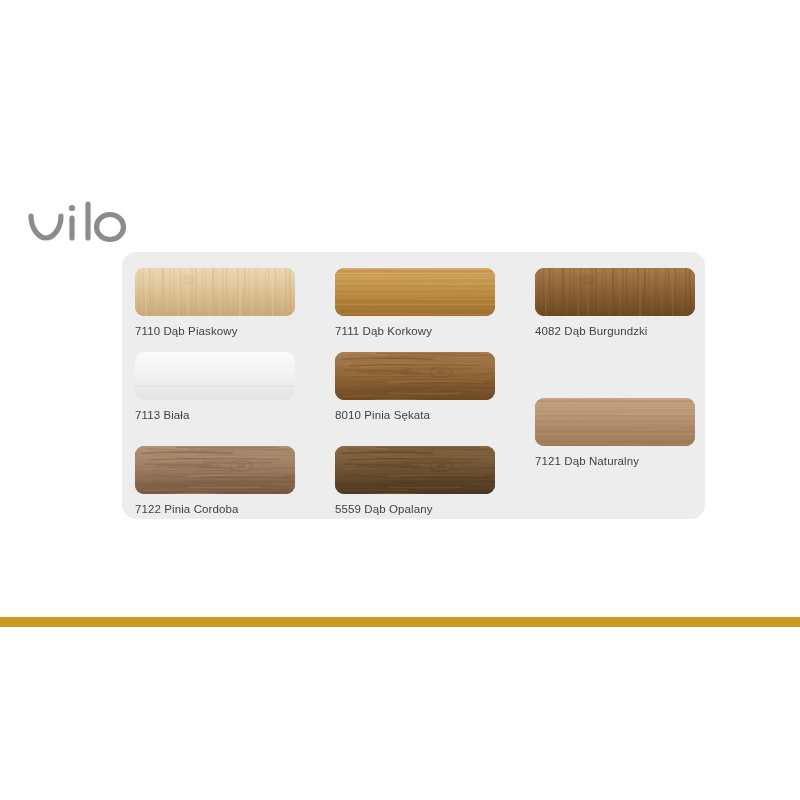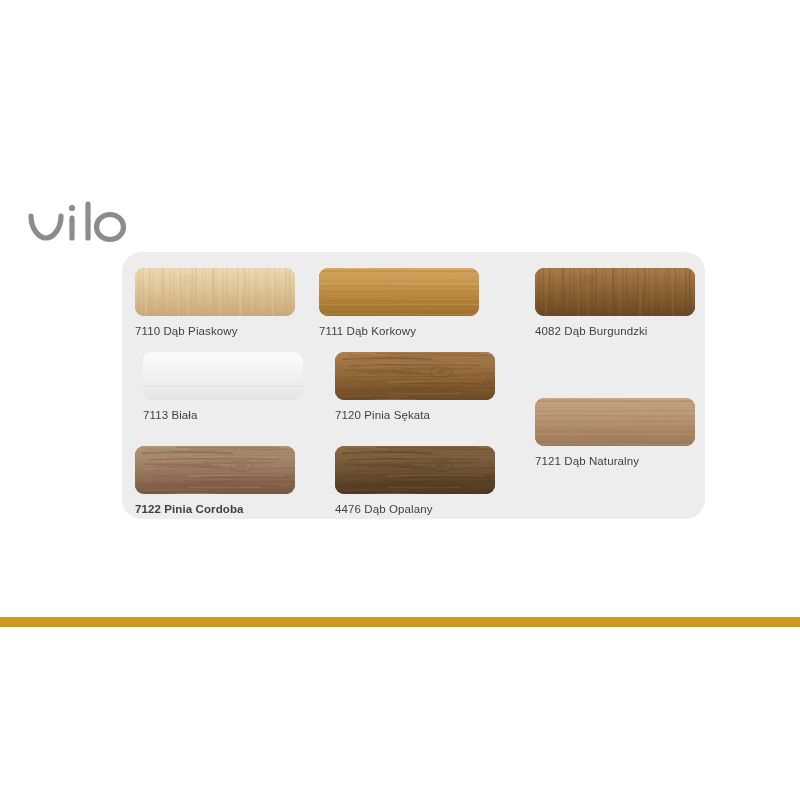--- a/index.html
+++ b/index.html
@@ -94,21 +94,21 @@
 
       <path d="M62 8 L62 42"></path>
 
       <ellipse cx="84" cy="31" rx="13.5" ry="12.5"></ellipse>
     </g>
 
     <circle cx="46" cy="12" r="3.1" fill="#8c8c8c"></circle>
   </svg>
 </div>
 
-<div id="swatch-panel" style="background: rgb(237, 237, 237); border-radius: 20px;">
+<div id="swatch-panel" style="background: rgb(237, 237, 237); border-radius: 14px;">
   <div id="swatch-grid">
       <div class="swatch-cell" style="left: 13px; top: 16px;">
         <div class="swatch-chip" style="background-color: rgb(221, 194, 149);">
           <svg class="grain" viewBox="0 0 160 48" preserveAspectRatio="none">
             <defs>
               <linearGradient id="lgg0" x1="0" y1="0" x2="0" y2="1">
                 <stop offset="0%" stop-color="#ecd9b4"></stop>
                 <stop offset="50%" stop-color="#ddc295"></stop>
                 <stop offset="100%" stop-color="#c9a877"></stop>
               </linearGradient>
@@ -159,21 +159,21 @@
             <path d="M148.6 0 C151.1 16,146.6 32,148.6 48" stroke="#ecd9b4" stroke-width="0.60" fill="none" opacity="0.21"></path>
             <path d="M150.9 0 C150.9 16,150.9 32,150.9 48" stroke="#c9a877" stroke-width="1.92" fill="none" opacity="0.28"></path>
             <path d="M155.2 0 C152.7 16,157.2 32,155.2 48" stroke="#c9a877" stroke-width="1.70" fill="none" opacity="0.35"></path>
             <path d="M157.5 0 C158.0 16,157.1 32,157.5 48" stroke="#ecd9b4" stroke-width="1.48" fill="none" opacity="0.10"></path>
             <ellipse cx="52" cy="12" rx="7" ry="4" fill="none" stroke="#c9a877" stroke-width="0.9" opacity="0.30"></ellipse>
             <ellipse cx="52" cy="12" rx="3.4" ry="1.9" fill="none" stroke="#c9a877" stroke-width="0.9" opacity="0.34"></ellipse>
           </svg>
         </div>
         <div class="swatch-label">7110 Dąb Piaskowy</div>
       </div>
-      <div class="swatch-cell" style="left: 197px; top: 16px;">
+      <div class="swatch-cell" style="left: 213px; top: 16px;">
         <div class="swatch-chip" style="background-color: rgb(192, 143, 68);">
           <svg class="grain" viewBox="0 0 160 48" preserveAspectRatio="none">
             <defs>
               <linearGradient id="lgg1" x1="0" y1="0" x2="0" y2="1">
                 <stop offset="0%" stop-color="#d9ad68"></stop>
                 <stop offset="50%" stop-color="#c08f44"></stop>
                 <stop offset="100%" stop-color="#9d6f2e"></stop>
               </linearGradient>
             </defs>
             <rect width="160" height="48" fill="url(#lgg1)"></rect>
@@ -267,21 +267,21 @@
             <path d="M148.6 0 C151.1 16,146.6 32,148.6 48" stroke="#a87c4a" stroke-width="0.60" fill="none" opacity="0.21"></path>
             <path d="M150.9 0 C150.9 16,150.9 32,150.9 48" stroke="#6b4723" stroke-width="1.92" fill="none" opacity="0.28"></path>
             <path d="M155.2 0 C152.7 16,157.2 32,155.2 48" stroke="#6b4723" stroke-width="1.70" fill="none" opacity="0.35"></path>
             <path d="M157.5 0 C158.0 16,157.1 32,157.5 48" stroke="#a87c4a" stroke-width="1.48" fill="none" opacity="0.10"></path>
             <ellipse cx="52" cy="12" rx="7" ry="4" fill="none" stroke="#6b4723" stroke-width="0.9" opacity="0.30"></ellipse>
             <ellipse cx="52" cy="12" rx="3.4" ry="1.9" fill="none" stroke="#6b4723" stroke-width="0.9" opacity="0.34"></ellipse>
           </svg>
         </div>
         <div class="swatch-label">4082 Dąb Burgundzki</div>
       </div>
-      <div class="swatch-cell" style="left: 13px; top: 100px; margin-left: 8px;">
+      <div class="swatch-cell" style="left: 13px; top: 100px;">
         <div class="swatch-chip" style="background-color: rgb(242, 242, 242);">
           <svg class="grain" viewBox="0 0 160 48" preserveAspectRatio="none">
             <defs>
               <linearGradient id="lgg3" x1="0" y1="0" x2="0" y2="1">
                 <stop offset="0%" stop-color="#fbfbfb"></stop>
                 <stop offset="45%" stop-color="#f2f2f2"></stop>
                 <stop offset="100%" stop-color="#e4e4e4"></stop>
               </linearGradient>
             </defs>
             <rect width="160" height="48" fill="url(#lgg3)"></rect>
@@ -352,21 +352,21 @@
             <path d="M8 44.4 q32 -1 64 0" stroke="#ab8052" stroke-width="0.85" fill="none" opacity="0.36"></path>
             <path d="M49 45.8 q58.5 3 117 0" stroke="#6d4a25" stroke-width="1.45" fill="none" opacity="0.20"></path>
             <path d="M20 46.0 q30 -2 60 0" stroke="#6d4a25" stroke-width="0.55" fill="none" opacity="0.40"></path>
             <path d="M61 47.4 q56.5 2 113 0" stroke="#6d4a25" stroke-width="1.15" fill="none" opacity="0.24"></path>
             <path d="M32 48.8 q28 -3 56 0" stroke="#ab8052" stroke-width="1.75" fill="none" opacity="0.44"></path>
             <path d="M3 49.0 q54.5 1 109 0" stroke="#6d4a25" stroke-width="0.85" fill="none" opacity="0.28"></path>
             <ellipse cx="106" cy="20" rx="11" ry="5.5" fill="none" stroke="#6d4a25" stroke-width="1.1" opacity="0.33"></ellipse>
             <ellipse cx="106" cy="20" rx="5" ry="2.4" fill="#6d4a25" opacity="0.22"></ellipse>
           </svg>
         </div>
-        <div class="swatch-label">7120 Pinia Sękata</div>
+        <div class="swatch-label">8010 Pinia Sękata</div>
       </div>
       <div class="swatch-cell" style="left: 413px; top: 100px; margin-top: 46px;">
         <div class="swatch-chip" style="background-color: rgb(181, 145, 112);">
           <svg class="grain" viewBox="0 0 160 48" preserveAspectRatio="none">
             <defs>
               <linearGradient id="lgg5" x1="0" y1="0" x2="0" y2="1">
                 <stop offset="0%" stop-color="#c9a886"></stop>
                 <stop offset="50%" stop-color="#b59170"></stop>
                 <stop offset="100%" stop-color="#9b7855"></stop>
               </linearGradient>
@@ -399,21 +399,21 @@
             <path d="M0 40.8 C50 41.7,110 40.1,160 40.8" stroke="#c9a886" stroke-width="0.50" fill="none" opacity="0.10"></path>
             <path d="M0 43.4 C50 44.8,110 42.4,160 43.4" stroke="#9b7855" stroke-width="1.60" fill="none" opacity="0.35"></path>
             <path d="M0 44.8 C50 46.6,110 43.4,160 44.8" stroke="#9b7855" stroke-width="1.38" fill="none" opacity="0.31"></path>
             <path d="M0 46.2 C50 44.4,110 47.6,160 46.2" stroke="#c9a886" stroke-width="1.16" fill="none" opacity="0.28"></path>
             <path d="M0 47.6 C50 46.3,110 48.6,160 47.6" stroke="#9b7855" stroke-width="0.94" fill="none" opacity="0.24"></path>
             <path d="M0 50.2 C50 49.3,110 50.9,160 50.2" stroke="#9b7855" stroke-width="0.72" fill="none" opacity="0.21"></path>
           </svg>
         </div>
         <div class="swatch-label">7121 Dąb Naturalny</div>
       </div>
-      <div class="swatch-cell" style="left: 13px; top: 194px; font-weight: bold;">
+      <div class="swatch-cell" style="left: 13px; top: 194px;">
         <div class="swatch-chip" style="background-color: rgb(154, 122, 95);">
           <svg class="grain" viewBox="0 0 160 48" preserveAspectRatio="none">
             <defs>
               <linearGradient id="lgg6" x1="0" y1="0" x2="0" y2="1">
                 <stop offset="0%" stop-color="#b19477"></stop>
                 <stop offset="50%" stop-color="#9a7a5f"></stop>
                 <stop offset="100%" stop-color="#77573f"></stop>
               </linearGradient>
             </defs>
             <rect width="160" height="48" fill="url(#lgg6)"></rect>
@@ -539,18 +539,18 @@
             <path d="M8 44.4 q32 -1 64 0" stroke="#8a6a46" stroke-width="0.85" fill="none" opacity="0.36"></path>
             <path d="M49 45.8 q58.5 3 117 0" stroke="#4e3820" stroke-width="1.45" fill="none" opacity="0.20"></path>
             <path d="M20 46.0 q30 -2 60 0" stroke="#4e3820" stroke-width="0.55" fill="none" opacity="0.40"></path>
             <path d="M61 47.4 q56.5 2 113 0" stroke="#4e3820" stroke-width="1.15" fill="none" opacity="0.24"></path>
             <path d="M32 48.8 q28 -3 56 0" stroke="#8a6a46" stroke-width="1.75" fill="none" opacity="0.44"></path>
             <path d="M3 49.0 q54.5 1 109 0" stroke="#4e3820" stroke-width="0.85" fill="none" opacity="0.28"></path>
             <ellipse cx="106" cy="20" rx="11" ry="5.5" fill="none" stroke="#4e3820" stroke-width="1.1" opacity="0.33"></ellipse>
             <ellipse cx="106" cy="20" rx="5" ry="2.4" fill="#4e3820" opacity="0.22"></ellipse>
           </svg>
         </div>
-        <div class="swatch-label">4476 Dąb Opalany</div>
+        <div class="swatch-label">5559 Dąb Opalany</div>
       </div>
     </div>
 </div>
 
 <div id="accent-bar" style="background: rgb(204, 154, 34);"></div>
 
 </body></html>

